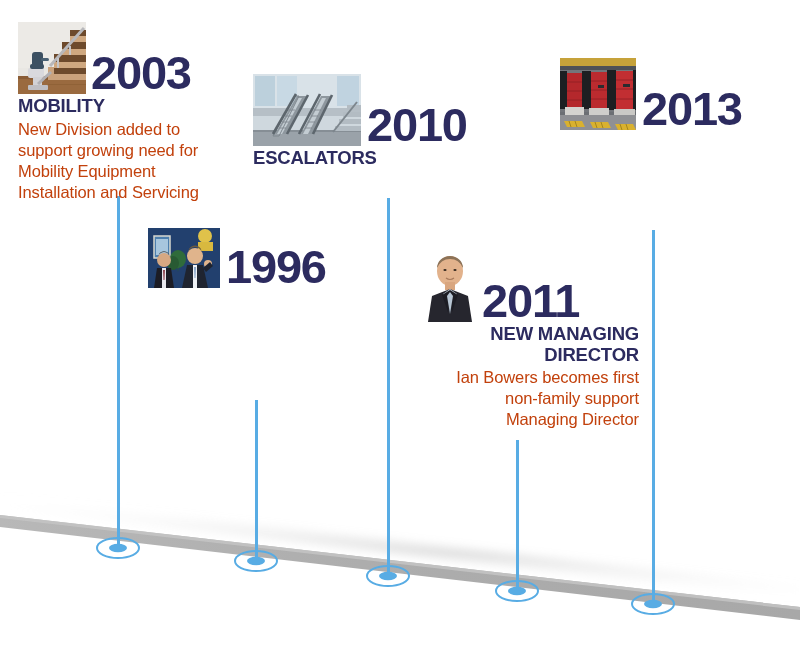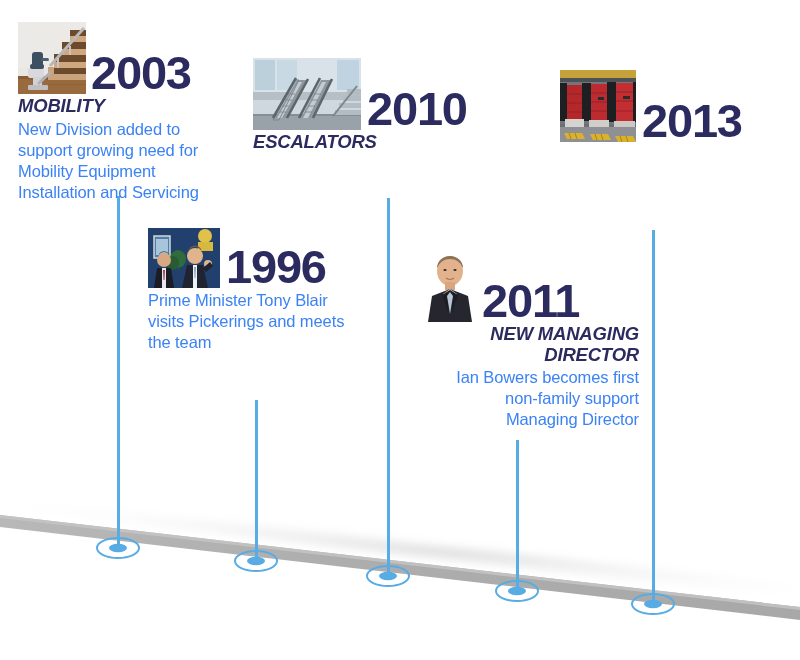--- a/index.html
+++ b/index.html
@@ -70,39 +70,38 @@
     white-space: nowrap;
   }
   .event-title {
     font-family: "Liberation Sans", sans-serif;
     font-weight: bold;
     font-size: 18.5px;
     line-height: 1.12;
     color: #2C2B5F;
     letter-spacing: -0.2px;
     margin-top: 2px;
-    font-style: italic;
   }
   .event-desc {
     font-family: "Liberation Sans", sans-serif;
     font-weight: normal;
     font-size: 16.5px;
     line-height: 1.27;
-    color: #3b82f6;
+    color: #c2410c;
     letter-spacing: -0.1px;
     margin-top: 2px;
     white-space: pre-line;
   }
 
   
   #event-2003 { left: 18px;  top: 22px;  width: 225px; }
   #event-2004 { left: 148px; top: 228px; width: 232px; }
-  #event-2010 { left: 253px; top: 58px;  width: 250px; }
+  #event-2010 { left: 253px; top: 74px;  width: 250px; }
   #event-2011 { left: 424px; top: 248px; width: 215px; text-align: right; }
-  #event-2013 { left: 560px; top: 70px;  width: 236px; }
+  #event-2013 { left: 560px; top: 58px;  width: 236px; }
 
   #event-2003 .event-head { gap: 5px; }
   #event-2010 .year { font-size: 47px; }
 </style>
 </head>
 <body>
 
 <div id="timeline-root">
 
   <svg class="road-layer" viewBox="0 0 800 660" width="800" height="660">
@@ -230,23 +229,20 @@
           <path d="M45 37 L49 37 L49 60 L45 60 Z" fill="#eef1f6"></path>
           <path d="M46.2 39 L47.8 39 L47.4 50 L46.6 50 Z" fill="#6f92bd"></path>
           <path d="M40 26 a7 7 0 0 1 14 0 l-1 -5 a7 7 0 0 0 -12 0 Z" fill="#6b5a42"></path>
 
           <circle cx="60" cy="36" r="4" fill="#e0b48c"></circle>
           <path d="M55 40 L62 34 L65 38 L58 44 Z" fill="#1f2430"></path>
         </svg>
       </div>
       <div class="year">1996</div>
     </div>
-    <div class="event-desc">Prime Minister Tony Blair
-visits Pickerings and meets
-the team</div>
   </div>
 
   <div class="event" id="event-2010">
     <div class="event-head">
       <div class="thumb" style="width:108px;height:72px;">
         <svg width="108" height="72" viewBox="0 0 108 72">
           <rect width="108" height="72" fill="#cfd8de"></rect>
 
           <rect x="0" y="0" width="108" height="34" fill="#d9e2e8"></rect>
           <rect x="2" y="2" width="20" height="30" fill="#bcd0dc"></rect>

